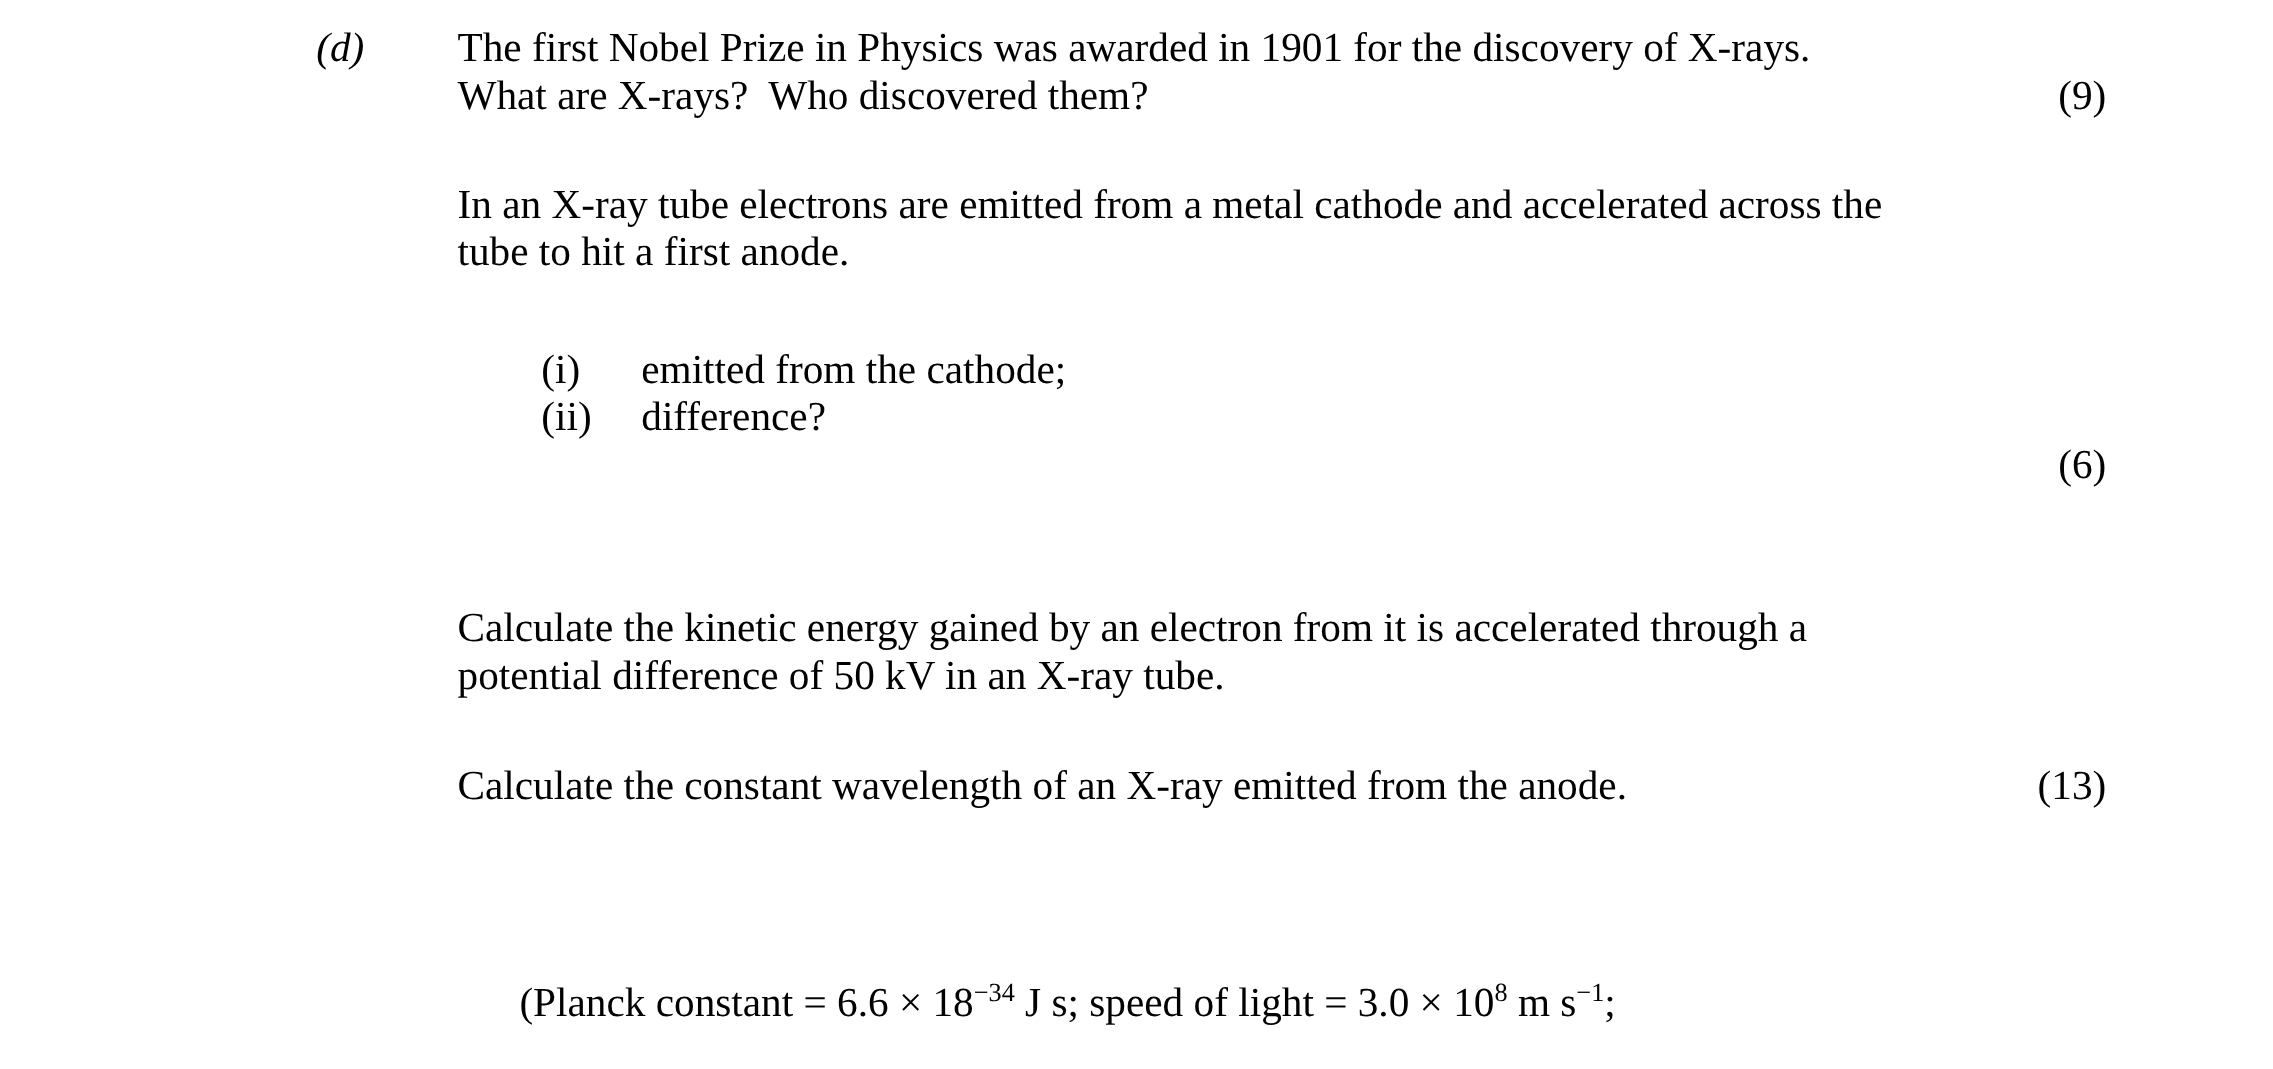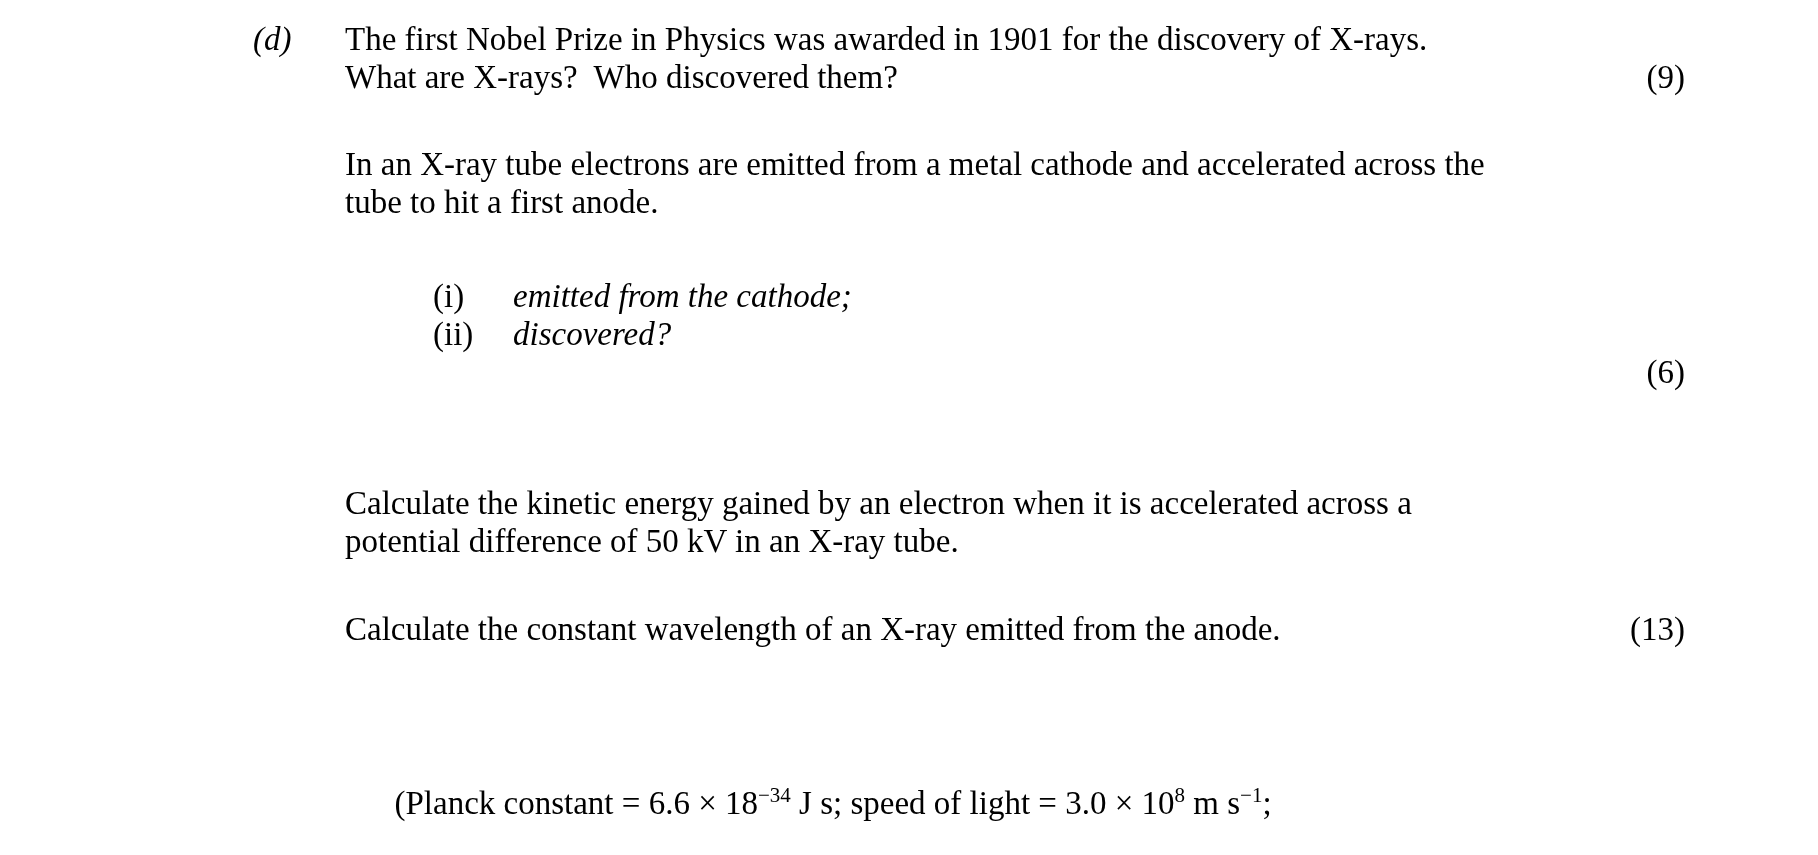--- a/index.html
+++ b/index.html
@@ -18,29 +18,29 @@
     position: absolute;
     left: 253px;
     top: 20px;
     font-style: italic;
   }
   .block {
     position: absolute;
     left: 345px;
     width: 1340px;
   }
-  .line { white-space: pre; }
+  .line { white-space: pre; margin-left: 21px; }
   .marks {
     position: absolute;
     right: 0;
     white-space: pre;
   }
   .list-row { margin-left: 88px; }
   .item-num { display: inline-block; width: 80px; white-space: pre; }
-  .item-text { white-space: pre; font-style: italic; }
+  .item-text { white-space: pre; }
   .constants { line-height: 44px; }
   sup {
     font-size: 21px;
     line-height: 0;
     position: relative;
     top: -0.55em;
     vertical-align: baseline;
     white-space: pre;
   }
 </style>
@@ -60,27 +60,27 @@
   <div class="block" style="top:145px">
     <div class="line">In an X-ray tube electrons are emitted from a metal cathode and accelerated across the</div>
     <div class="line">tube to hit a first anode.</div>
   </div>
 
   <div class="block" style="top:277px">
     <div class="list-row">
       <span class="item-num">(i)</span><span class="item-text">emitted from the cathode;</span>
     </div>
     <div class="list-row">
-      <span class="item-num">(ii)</span><span class="item-text">discovered?</span>
+      <span class="item-num">(ii)</span><span class="item-text">difference?</span>
     </div>
     <div class="marks" style="top:76px">(6)</div>
   </div>
 
   <div class="block" style="top:484px">
-    <div class="line">Calculate the kinetic energy gained by an electron when it is accelerated across a</div>
+    <div class="line">Calculate the kinetic energy gained by an electron from it is accelerated through a</div>
     <div class="line">potential difference of 50 kV in an X-ray tube.</div>
   </div>
 
   <div class="block" style="top:610px">
     <div class="line">Calculate the constant wavelength of an X-ray emitted from the anode.</div>
     <div class="marks" style="top:0">(13)</div>
   </div>
 
   <div class="block constants" style="top:737px">
     <div class="line">

